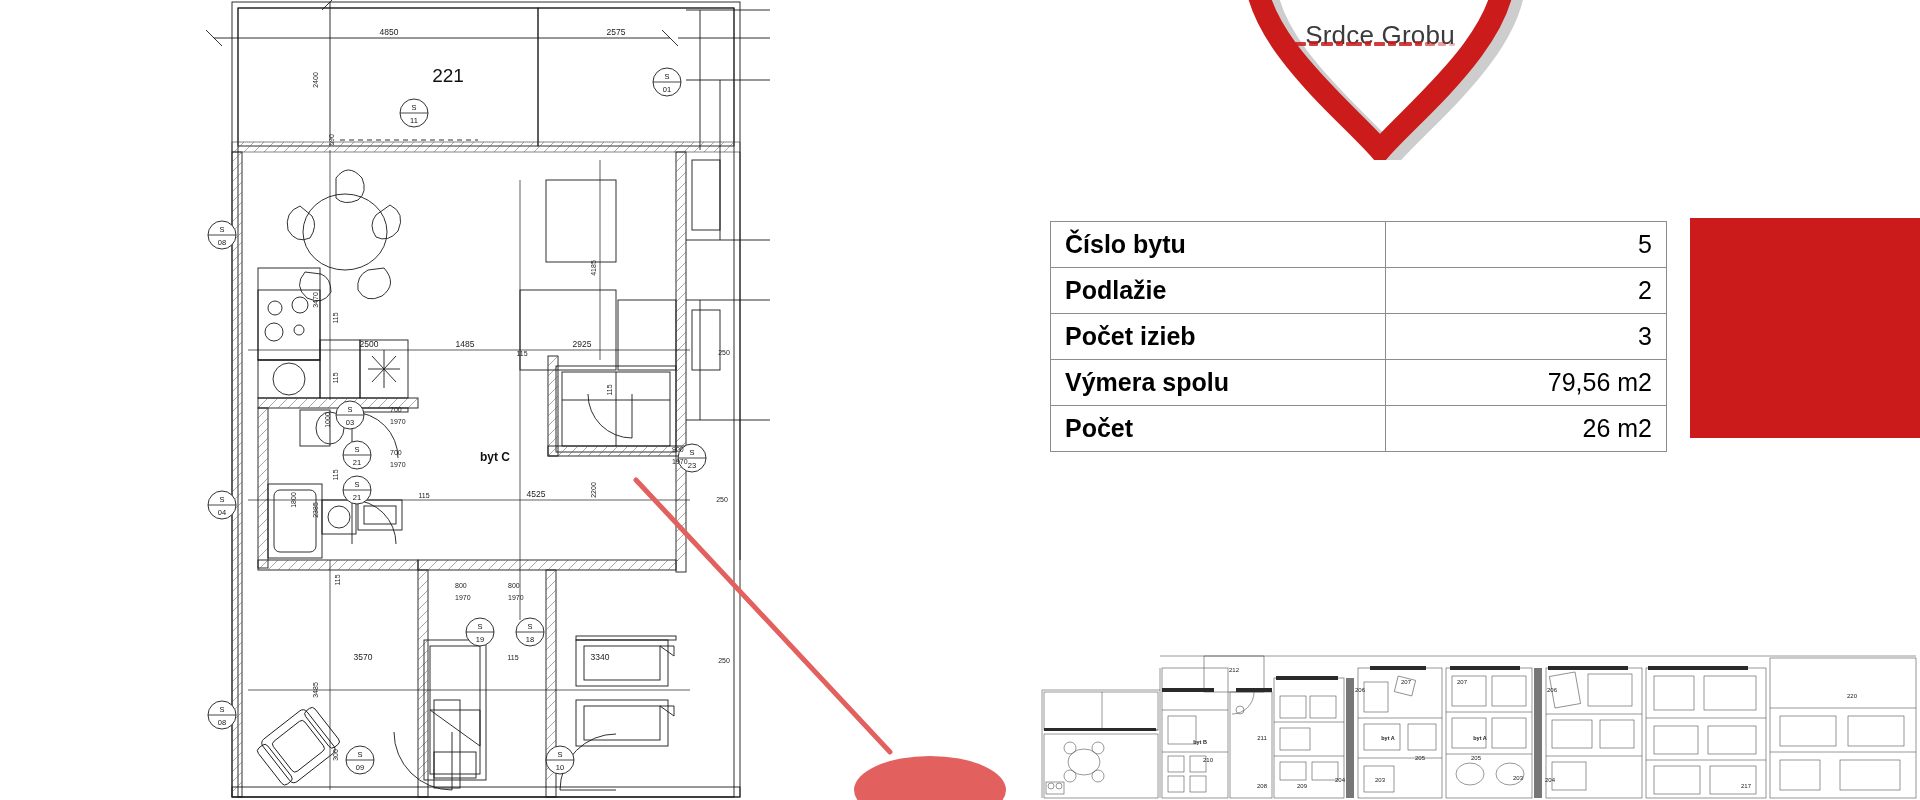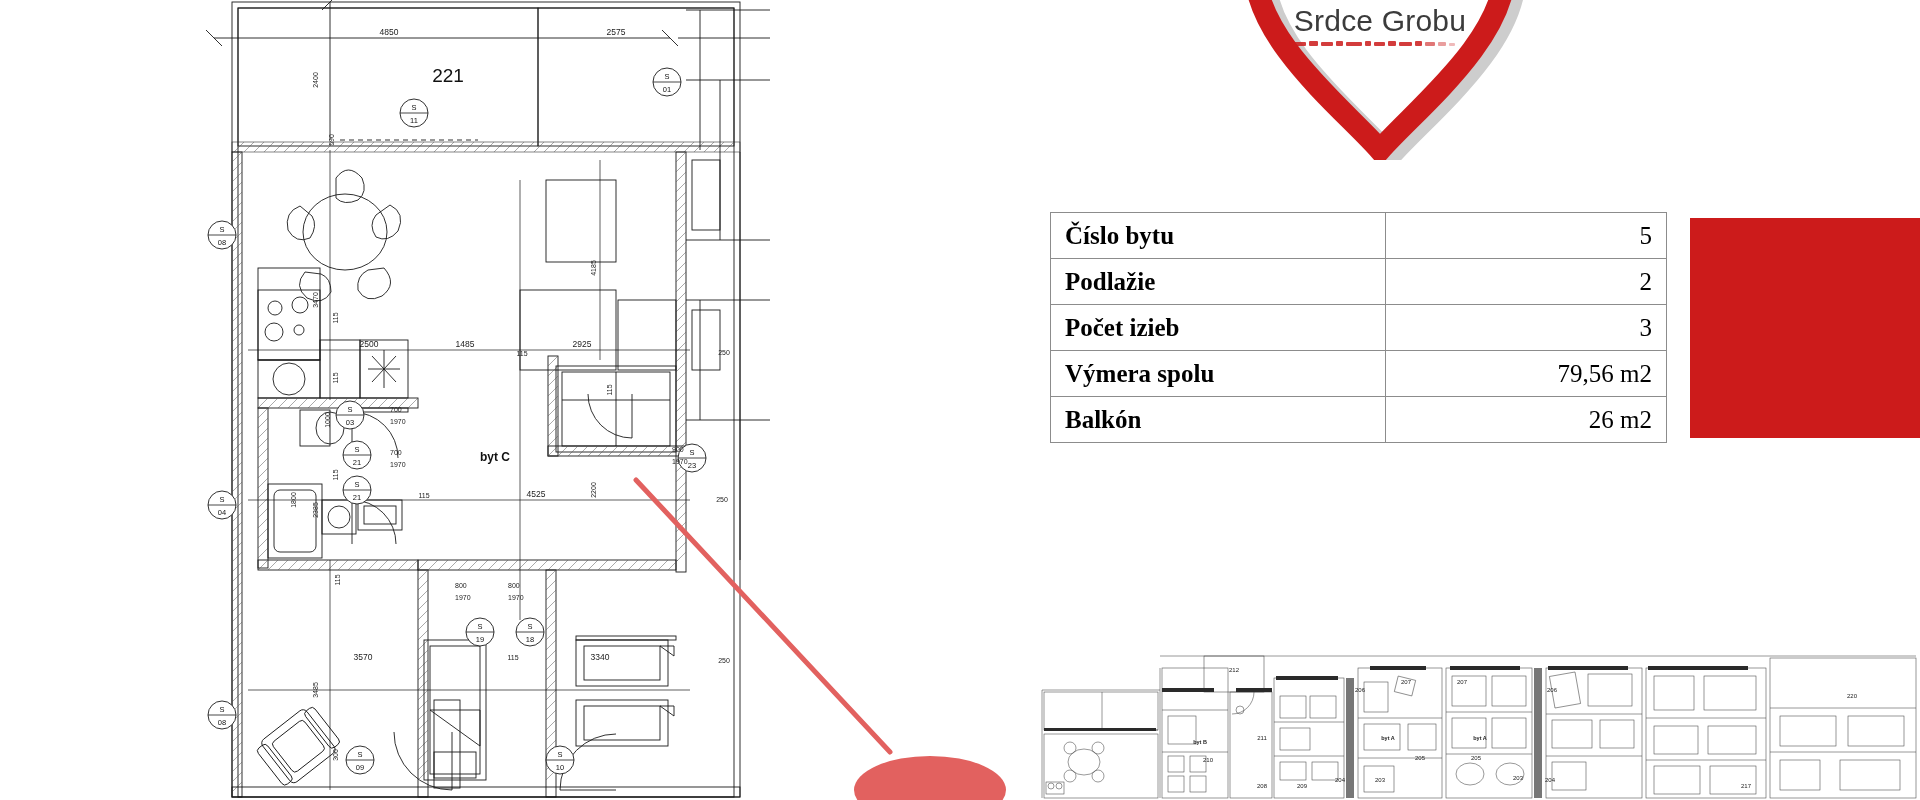--- a/index.html
+++ b/index.html
@@ -11,31 +11,31 @@
   #floorplan{position:absolute;left:0;top:0;width:780px;height:800px;overflow:hidden;}
   #floorplan svg{position:absolute;left:0;top:0;}
   .fp-num{font-family:"Liberation Sans",sans-serif;font-size:19px;fill:#111;}
   .fp-dim{font-family:"Liberation Sans",sans-serif;font-size:8.5px;fill:#222;}
   .fp-dim-sm{font-family:"Liberation Sans",sans-serif;font-size:7px;fill:#222;}
   .fp-tag{font-family:"Liberation Sans",sans-serif;font-size:7.5px;fill:#111;text-anchor:middle;}
   .fp-byt{font-family:"Liberation Sans",sans-serif;font-size:12px;font-weight:bold;fill:#111;}
   
   #logo{position:absolute;left:1215px;top:-140px;width:330px;height:300px;}
   #logo-title{
-    position:absolute;left:1215px;top:4px;width:330px;text-align:center;
-    font-family:"Liberation Sans",sans-serif;font-size:30px;color:#3b3b3b;letter-spacing:.2px;
+    position:absolute;left:1215px;top:20px;width:330px;text-align:center;
+    font-family:"Liberation Sans",sans-serif;font-size:26px;color:#3b3b3b;letter-spacing:.2px;
   }
   #logo-sub{
     position:absolute;left:1290px;top:38px;width:180px;height:12px;
   }
   
   #info-table{
-    position:absolute;left:1050px;top:212px;width:617px;
+    position:absolute;left:1050px;top:221px;width:617px;
     border-collapse:collapse;
-    font-family:Liberation Serif, serif;
+    font-family:Liberation Sans, sans-serif;
   }
   #info-table td{
     border:1px solid #8c8c8c;
     height:45px;
     padding:0 14px;
     font-size:25px;
     vertical-align:middle;
     color:#000;
   }
   #info-table td.lbl{width:306px;font-weight:bold;}
@@ -353,21 +353,21 @@
     </tr>
     <tr>
       <td class="lbl">Počet izieb</td>
       <td class="val">3</td>
     </tr>
     <tr>
       <td class="lbl">Výmera spolu</td>
       <td class="val">79,56 m2</td>
     </tr>
     <tr>
-      <td class="lbl">Balkón</td>
+      <td class="lbl">Počet</td>
       <td class="val">26 m2</td>
     </tr>
   </tbody>
 </table>
 
 <div id="red-block"></div>
 
 <div id="siteplan">
   <svg width="880" height="152" viewBox="0 0 880 152">
     <g stroke="#444" fill="none" stroke-width="0.55">

